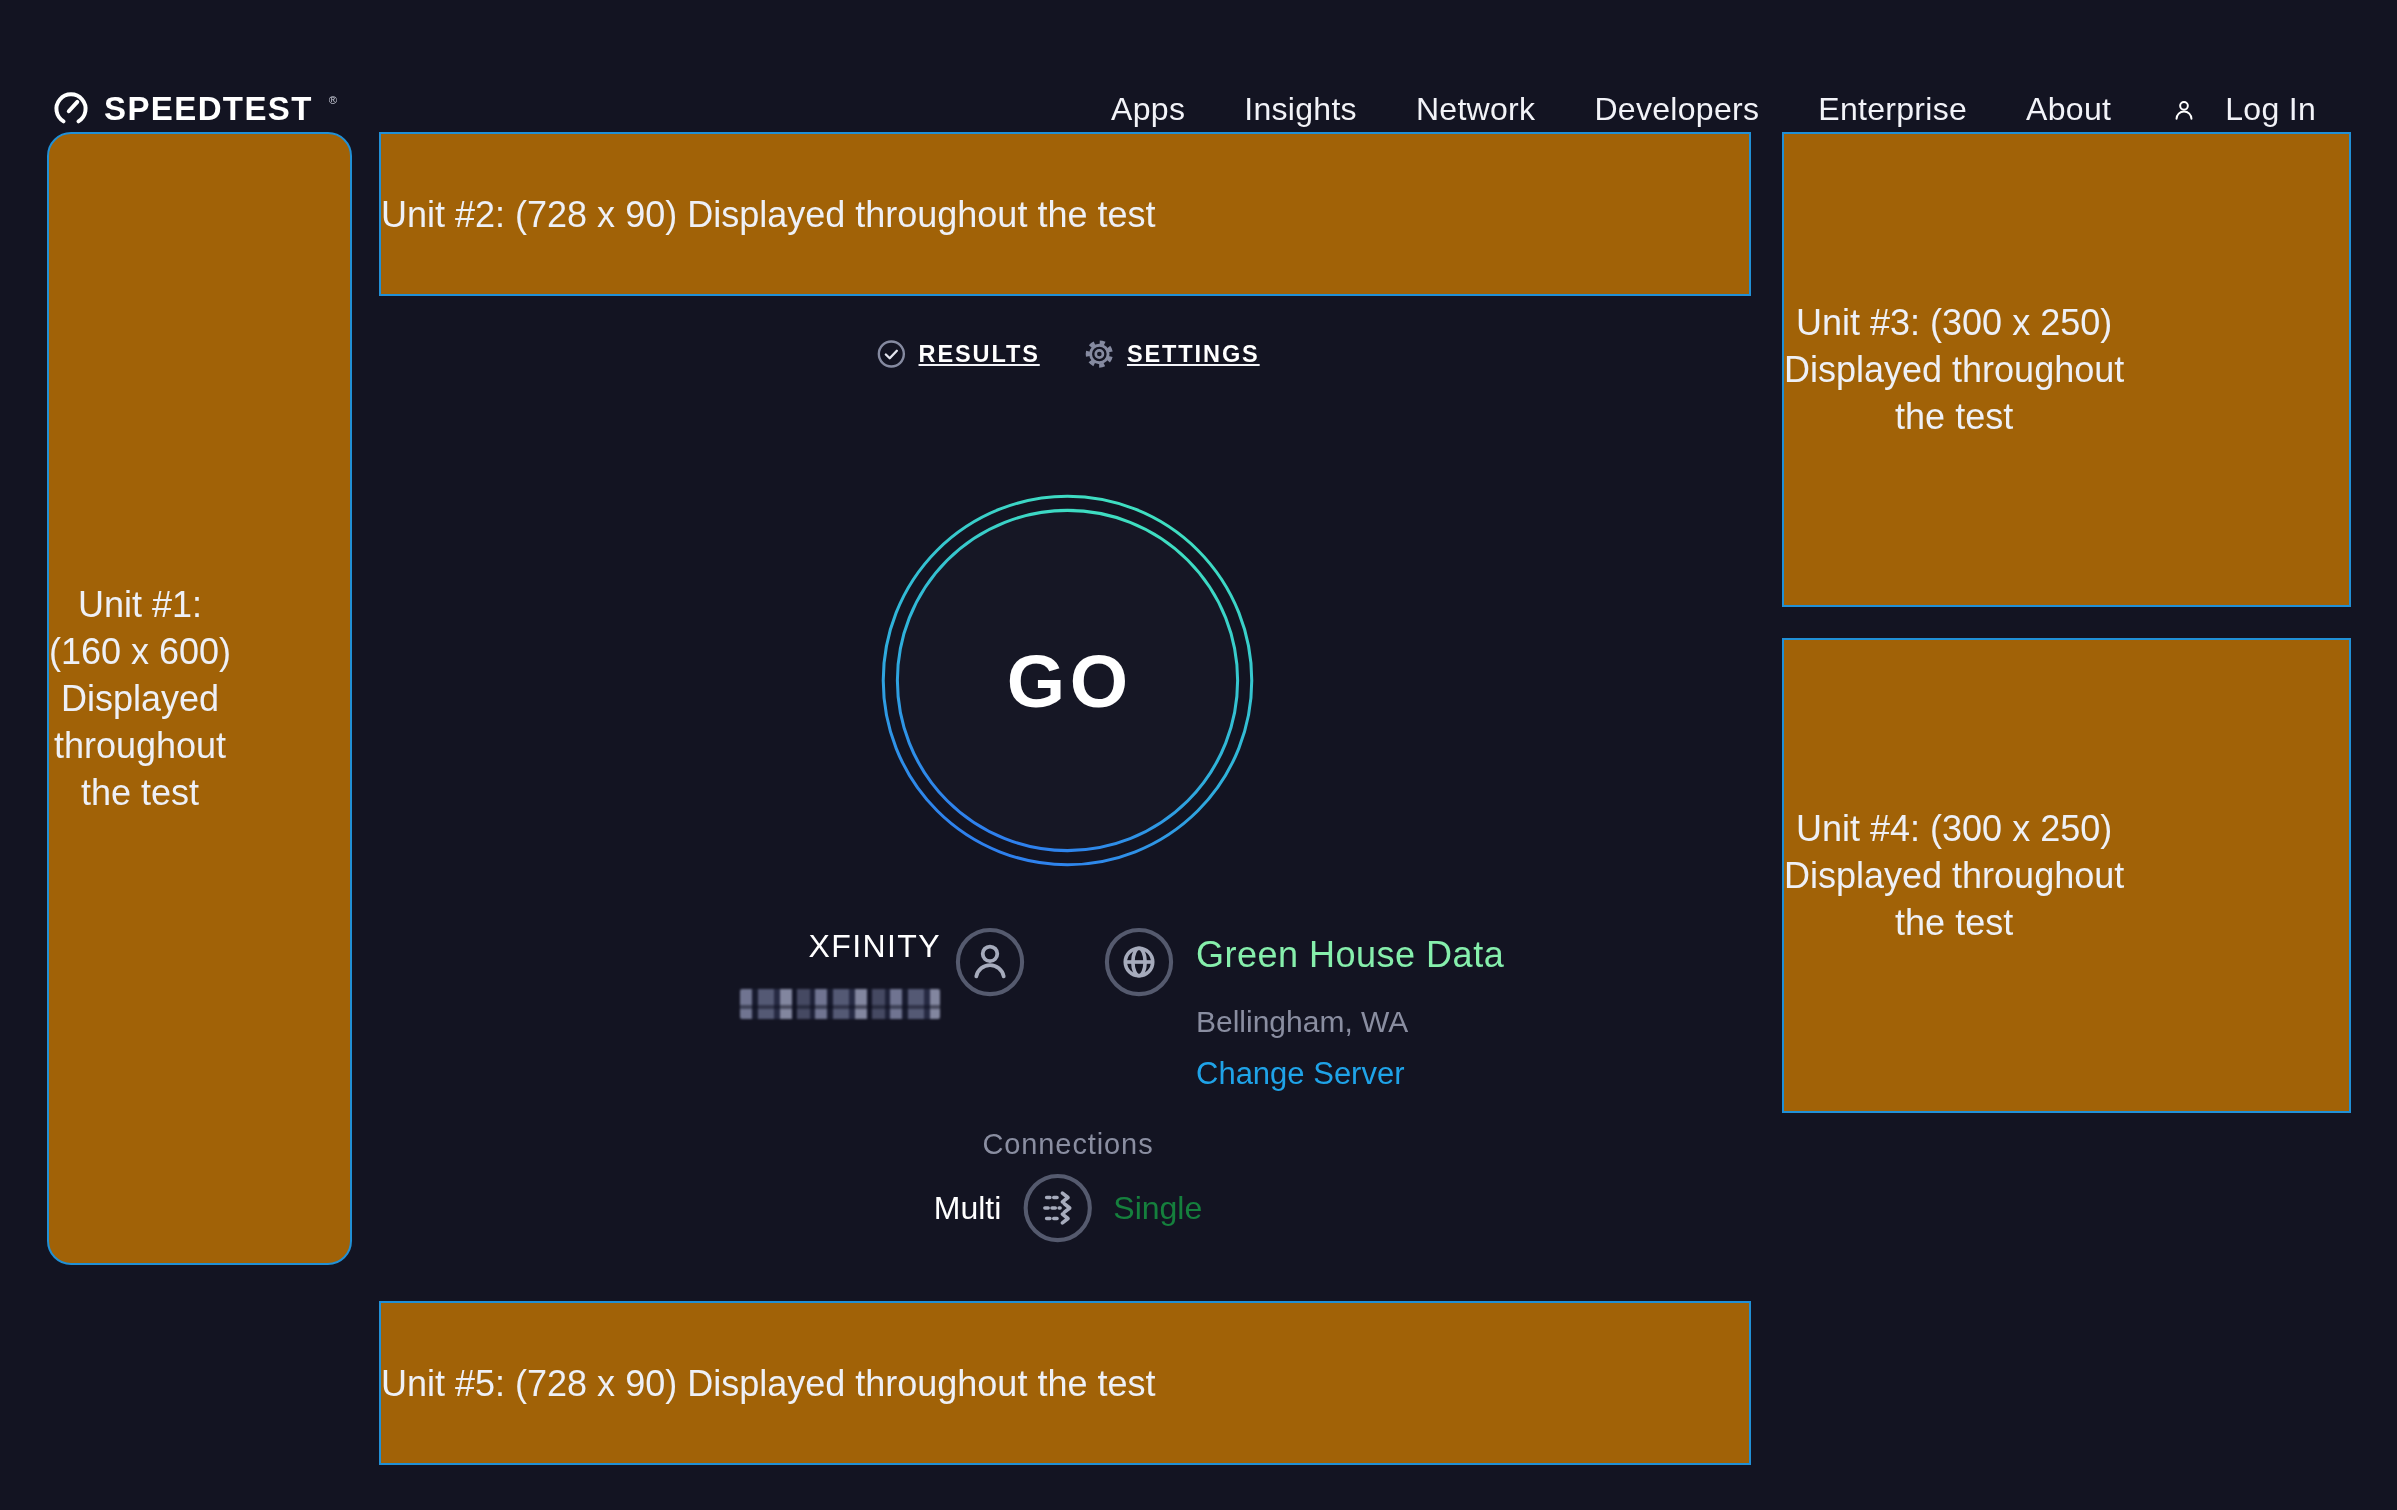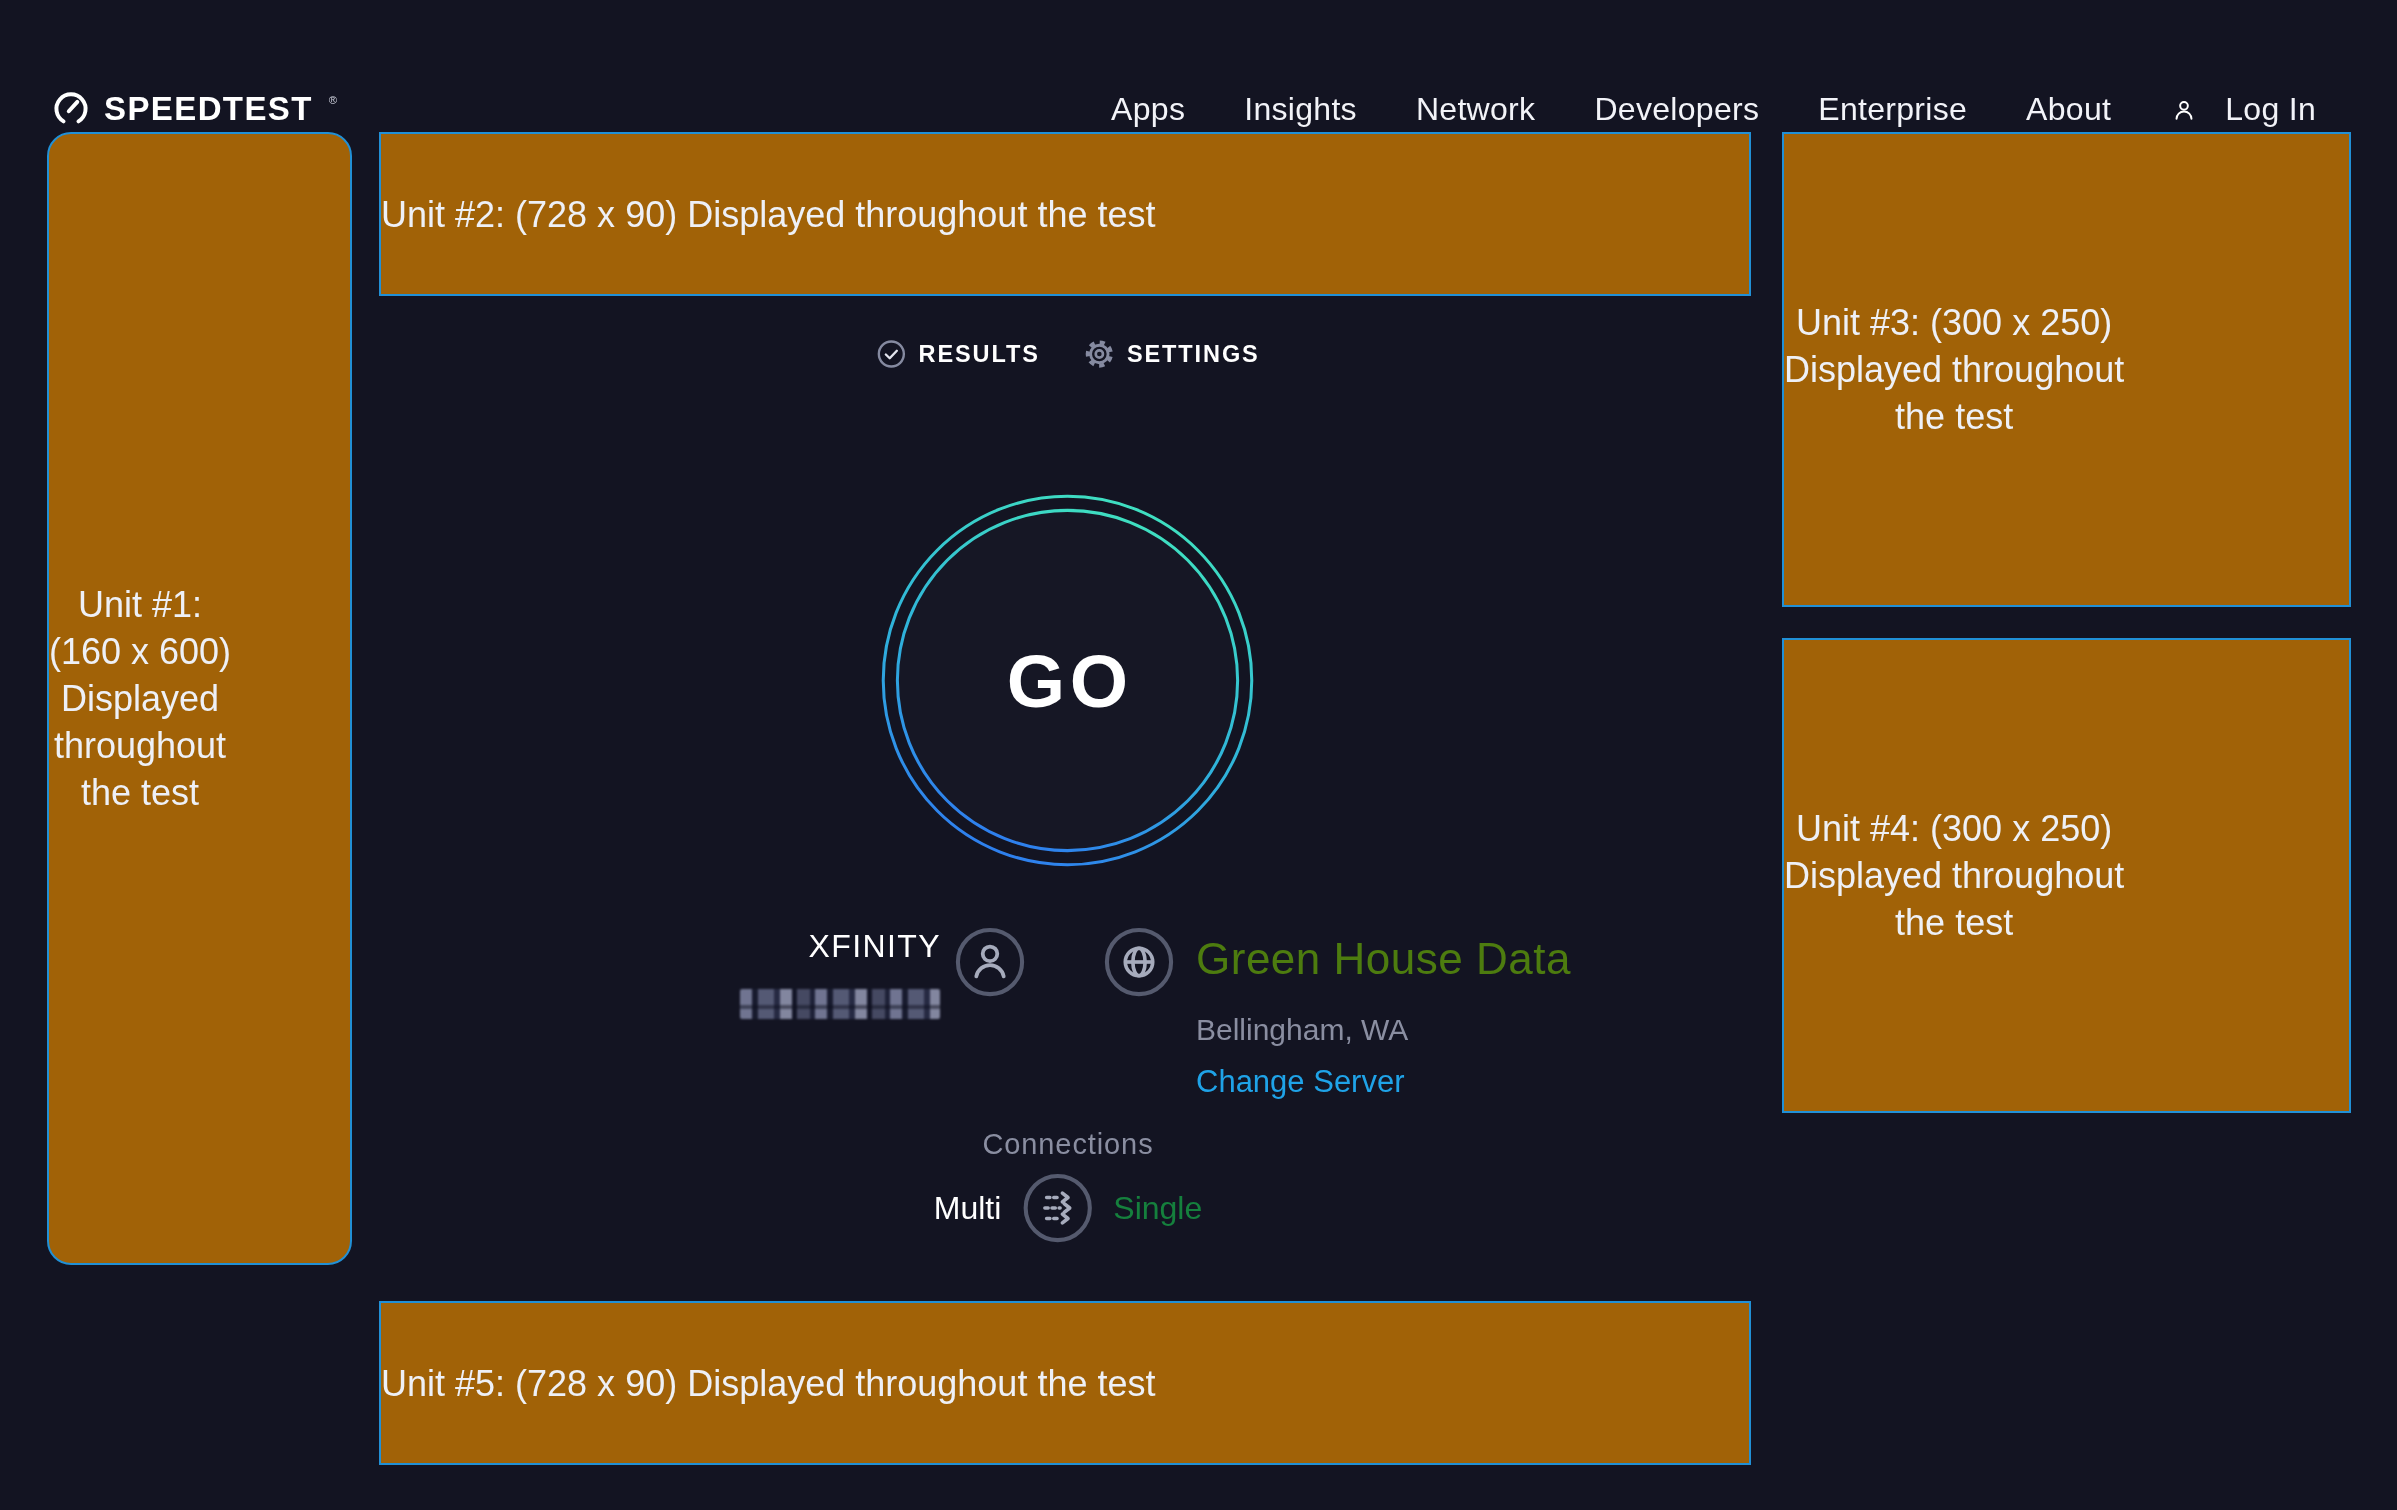--- a/index.html
+++ b/index.html
@@ -25,21 +25,21 @@
       display:flex;align-items:center;justify-content:flex-start;cursor:pointer;}
   .ad-text{color:#eef0f6;font-size:36px;line-height:47px;text-align:center;white-space:pre-line;}
   .ad1{left:47px;top:132px;width:301px;height:1129px;border-radius:24px;}
   .ad2{left:379px;top:132px;width:1368px;height:160px;}
   .ad3{left:1782px;top:132px;width:565px;height:471px;}
   .ad4{left:1782px;top:638px;width:565px;height:471px;}
   .ad5{left:379px;top:1301px;width:1368px;height:160px;}
 
   
   .tabs{position:absolute;top:339px;left:1068px;transform:translateX(-50%);
-        display:flex;align-items:center;gap:45px;}
+        display:flex;align-items:center;gap:45px;text-decoration:underline;}
   .tab{display:flex;align-items:center;gap:12.2px;cursor:pointer;}
   .tab svg{width:30px;height:30px;}
   .tab-label{font-size:23.5px;font-weight:700;letter-spacing:1.9px;color:#ffffff;}
 
   
   .go-wrap{position:absolute;left:879px;top:492px;width:377px;height:377px;cursor:pointer;}
   .go-wrap svg{position:absolute;inset:0;}
   .go-label{position:absolute;inset:0;display:flex;align-items:center;justify-content:center;
             font-size:75px;font-weight:700;letter-spacing:4.7px;color:#ffffff;padding-left:4.7px;}
 
@@ -50,21 +50,21 @@
      background:
        linear-gradient(180deg, rgba(14,16,30,0) 0 52%, rgba(14,16,30,.5) 52% 68%, rgba(14,16,30,0) 68%),
        repeating-linear-gradient(90deg,
          #787d9b 0 12.2px, #191c30 12.2px 18px, #5a5f7c 18px 34px, #282c46 34px 40px,
          #8c90aa 40px 52px, #141628 52px 57px, #4a4e68 57px 70px, #20233a 70px 75px);
      filter:blur(1.2px);opacity:.92;}
   .badge{position:absolute;width:70px;height:70px;}
   .badge-person{left:955px;top:927px;}
   .badge-globe{left:1104px;top:927px;}
   .server-block{position:absolute;left:1196px;top:934px;}
-  .server-name{font-size:44px;letter-spacing:0.5px;color:#4d7c0f;}
+  .server-name{font-size:36px;letter-spacing:0.5px;color:#86efac;}
   .server-loc{font-size:30px;color:#8a8ea1;margin-top:29px;}
   .server-change{display:inline-block;font-size:31px;color:#1fa3e8;margin-top:17px;
                  text-decoration:none;cursor:pointer;}
 
   
   .conn-label{position:absolute;top:1128px;left:1068px;transform:translateX(-50%);
               font-size:29px;letter-spacing:0.9px;color:#8a8ea1;}
   .conn-row{position:absolute;top:1173px;left:1068px;transform:translateX(-50%);
             display:flex;align-items:center;gap:21px;}
   .conn-multi{font-size:32px;font-weight:500;color:#ffffff;cursor:pointer;}

